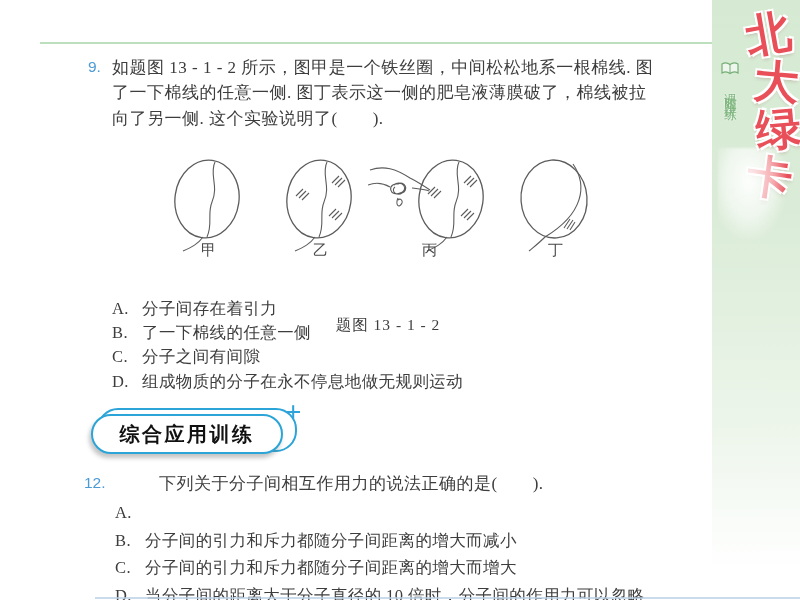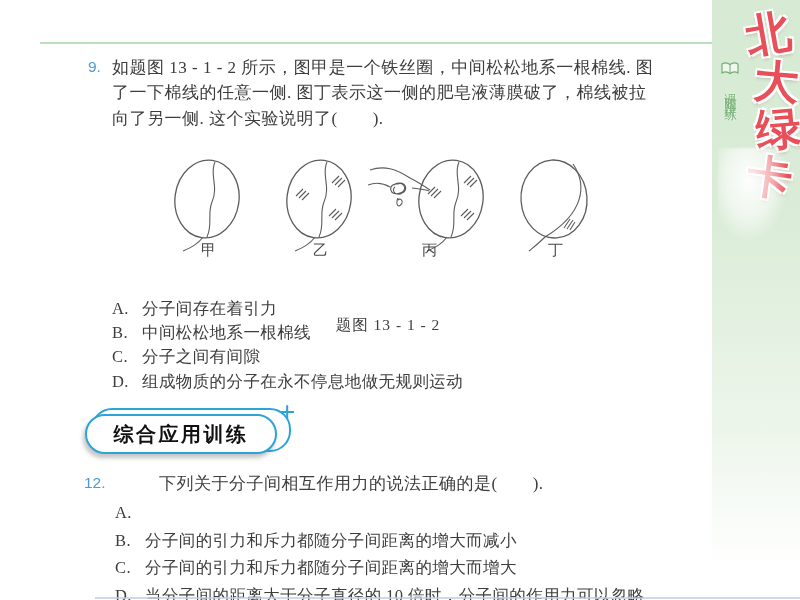--- a/index.html
+++ b/index.html
@@ -45,21 +45,21 @@
   .q9-options .opt{line-height:24.2px;}
 
   
   .figures{position:absolute;left:88px;top:158px;width:610px;height:110px;}
   .fig{position:absolute;}
   .fig-label{position:absolute;top:83px;width:100%;text-align:center;font-size:15px;color:#484848;letter-spacing:1px;}
   .fig svg{display:block;}
   .caption{position:absolute;left:88px;top:268px;width:600px;text-align:center;font-size:15.5px;letter-spacing:1px;color:#3d3d3d;margin-top:47px;}
 
   
-  .badge{position:absolute;left:85px;top:414px;width:188px;height:36px;}
+  .badge{position:absolute;left:91px;top:414px;width:188px;height:36px;}
   .badge .outline2{position:absolute;left:6px;top:-6px;width:196px;height:40px;border:2px solid #2ba4d8;border-radius:21px;background:transparent;}
   .badge .pill{position:absolute;left:0;top:0;width:188px;height:36px;border:2px solid #2ba4d8;border-radius:20px;background:#fff;
                display:flex;align-items:center;justify-content:center;
                box-shadow:-2px 4px 4px rgba(110,110,110,.4);}
   .badge .pill span{font-family:"Liberation Sans","DejaVu Sans",sans-serif;font-weight:700;font-size:20px;letter-spacing:2.5px;color:#111;}
   .badge .plus{position:absolute;left:194px;top:-16px;font-family:"Liberation Sans","DejaVu Sans",sans-serif;
                font-size:28px;font-weight:400;color:#2da3d9;line-height:1;}
 
   .q10-num{left:84px;top:474px;}
   .q10-text{position:absolute;left:115px;top:471px;margin-left:44px;}
@@ -164,21 +164,21 @@
 
   <div class="caption">题图 13 - 1 - 2</div>
 
   <div class="q9-options">
     <div class="opt">
       <span class="key">A.</span>
       <span>分子间存在着引力</span>
     </div>
     <div class="opt">
       <span class="key">B.</span>
-      <span>中间松松地系一根棉线</span>
+      <span>了一下棉线的任意一侧</span>
     </div>
     <div class="opt">
       <span class="key">C.</span>
       <span>分子之间有间隙</span>
     </div>
     <div class="opt">
       <span class="key">D.</span>
       <span>组成物质的分子在永不停息地做无规则运动</span>
     </div>
   </div>

